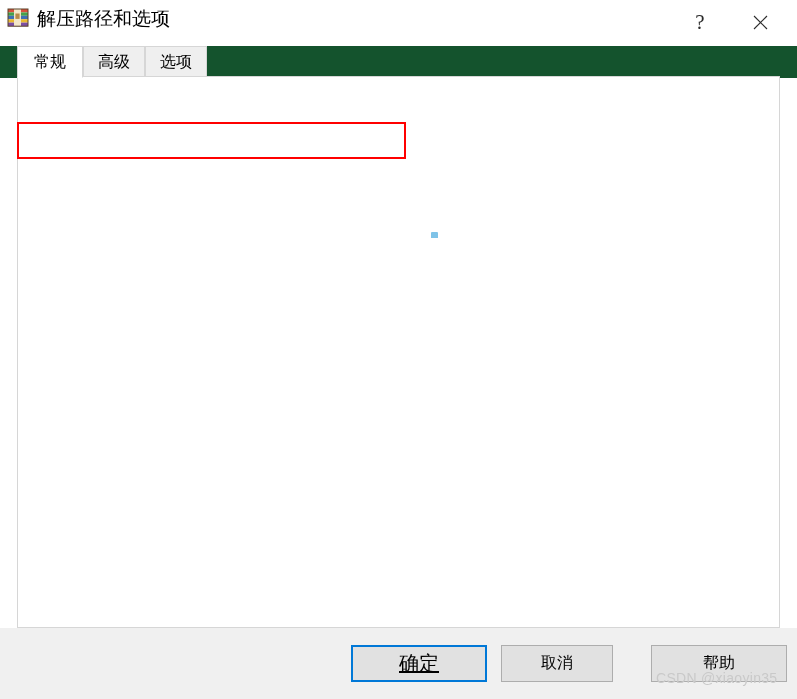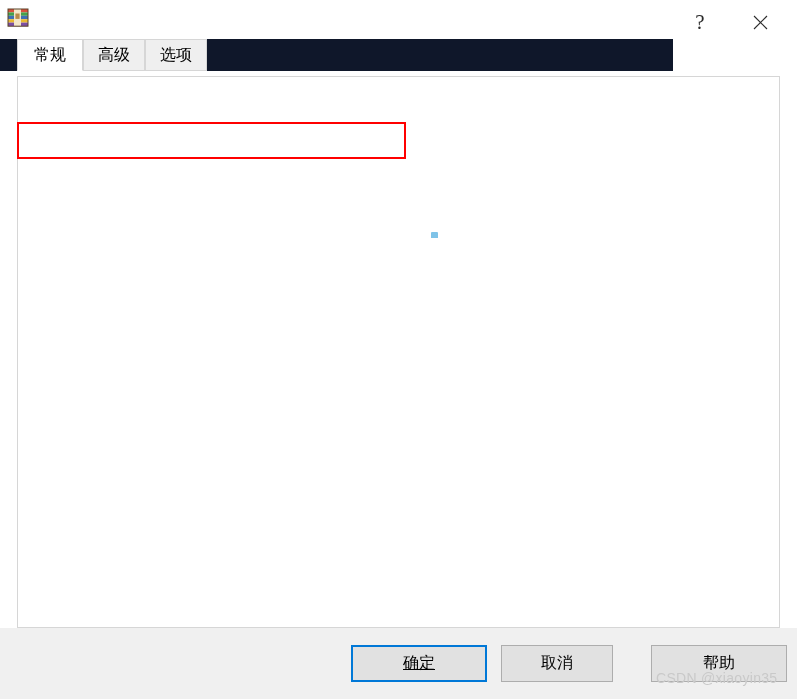--- a/index.html
+++ b/index.html
@@ -32,22 +32,22 @@
     position:absolute;top:0;height:45px;width:46px;
     display:flex;align-items:center;justify-content:center;
     color:#2b2b2b;background:transparent;border:0;padding:0;
     cursor:default;
   }
   .tb-help{right:74px;font-size:21px;font-family:"Liberation Serif",serif;}
   .tb-close{right:14px;}
 
   
   .tabstrip{
-    position:absolute;left:0;top:39px;width:673px;height:32px;
-    background:#0f172a;
+    position:absolute;left:0;top:46px;width:797px;height:32px;
+    background:#14532d;
   }
   .tabstrip .tabbg{
     position:absolute;left:17px;top:0;width:160px;height:32px;
     background:#efefef;border:1px solid #d6d6d6;border-bottom:none;
     box-sizing:border-box;
   }
   .tab{
     position:absolute;top:0;height:32px;
     display:flex;align-items:center;justify-content:center;
     box-sizing:border-box;
@@ -238,21 +238,21 @@
     position:absolute;left:0;width:21px;top:124px;height:110px;background:#cdcdcd;cursor:default;
   }
 
   
   .footer{
     position:absolute;left:0;top:628px;width:797px;height:71px;background:#f0f0f0;
   }
   .btn-ok{
     position:absolute;left:351px;top:645px;width:136px;height:37px;
     background:#e1e1e1;border:2px solid #0078d7;box-sizing:border-box;
-    display:flex;align-items:center;justify-content:center;font-size:16px;cursor:default;text-decoration:underline;
+    display:flex;align-items:center;justify-content:center;font-size:20px;cursor:default;text-decoration:underline;
   }
   .btn-cancel{
     position:absolute;left:501px;top:645px;width:112px;height:37px;
     background:#e1e1e1;border:1px solid #adadad;box-sizing:border-box;
     display:flex;align-items:center;justify-content:center;font-size:16px;cursor:default;
   }
   .btn-help{
     position:absolute;left:651px;top:645px;width:136px;height:37px;
     background:#e1e1e1;border:1px solid #adadad;box-sizing:border-box;
     display:flex;align-items:center;justify-content:center;font-size:16px;cursor:default;
@@ -272,20 +272,21 @@
       <rect x="1" y="2" width="20" height="3.4" fill="#d94f3d"></rect>
       <rect x="1" y="5.4" width="20" height="3.4" fill="#47a14b"></rect>
       <rect x="1" y="8.8" width="20" height="3.4" fill="#3f6fb5"></rect>
       <rect x="1" y="12.2" width="20" height="3.4" fill="#e8b830"></rect>
       <rect x="1" y="15.6" width="20" height="3.6" fill="#7b4ea3"></rect>
       <rect x="7" y="2" width="7" height="17.2" fill="#f3e6c8"></rect>
       <rect x="8.4" y="6.5" width="4.2" height="5.4" fill="#b98a4a"></rect>
       <rect x="1" y="2" width="20" height="17.2" fill="none" stroke="#5a4328" stroke-width="1"></rect>
     </svg>
   </div>
+  <div class="title-text">解压路径和选项</div>
   <div class="tb-btn tb-help">?</div>
   <div class="tb-btn tb-close">
     <svg width="15" height="15" viewBox="0 0 15 15">
       <line x1="1" y1="1" x2="14" y2="14" stroke="#2b2b2b" stroke-width="1.1"></line>
       <line x1="14" y1="1" x2="1" y2="14" stroke="#2b2b2b" stroke-width="1.1"></line>
     </svg>
   </div>
 </div>
 
 <div class="tabstrip">

